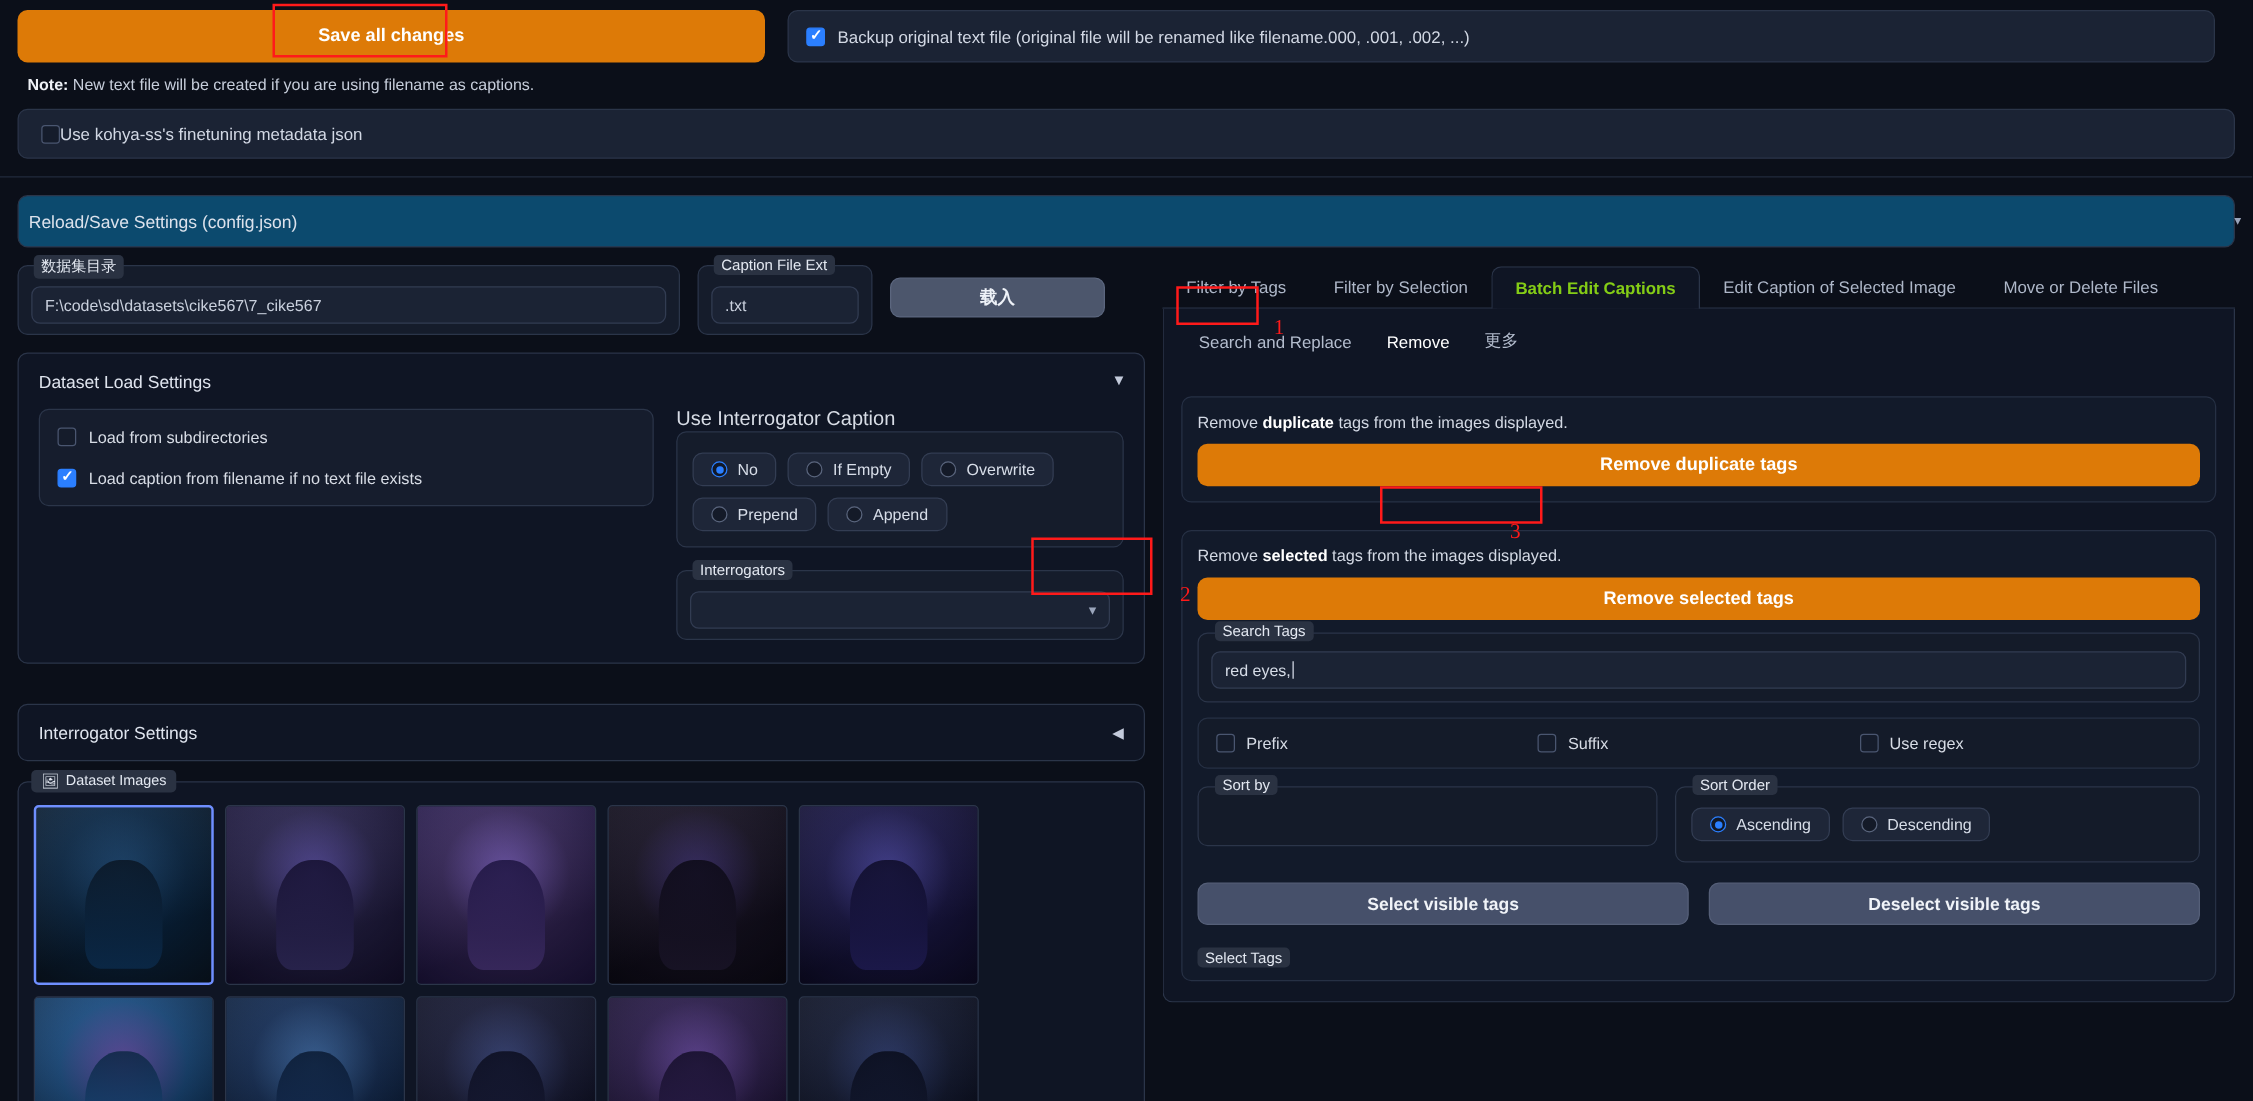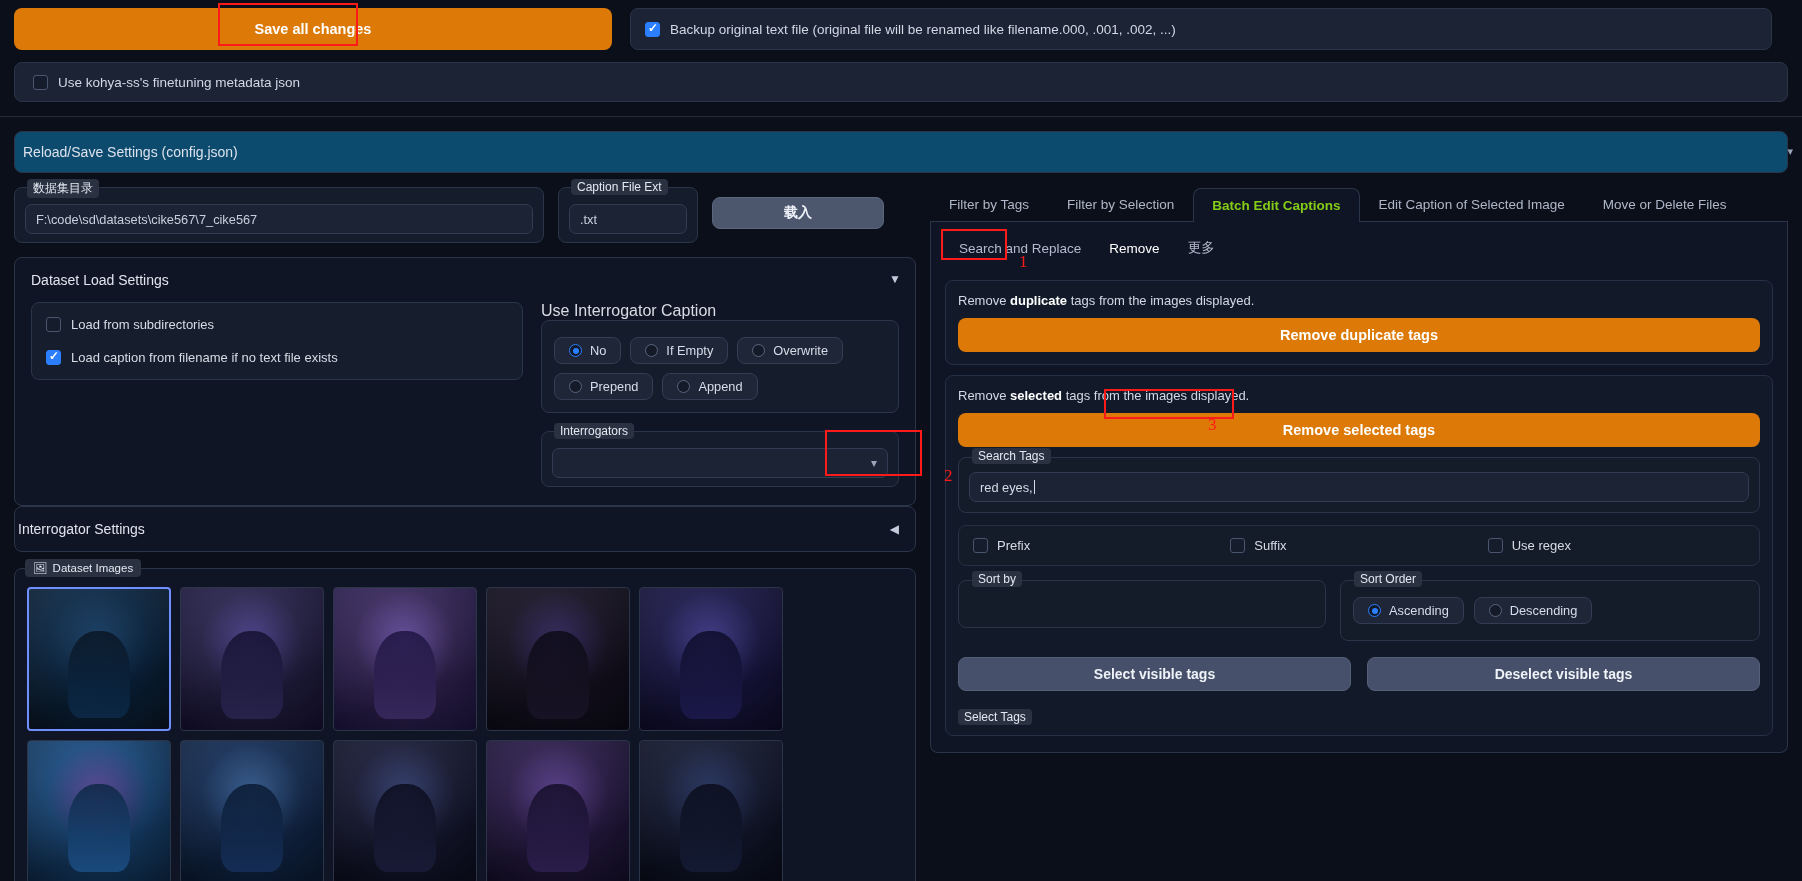--- a/index.html
+++ b/index.html
@@ -36,21 +36,21 @@
     position: absolute; left: 2px; top: -1px; font-weight: bold;
   }
   .lbl { font-size: 13.5px; color: #d2d8e4; }
 
   .note { padding: 10px 16px 0 22px; font-size: 12.8px; color: #c6cdda; }
   .note b { color: #eef1f6; }
 
   .kohya-bar {
     margin: 12px 14px 0 14px; height: 40px; background: #1b2334;
     border: 1px solid #2b3549; border-radius: 8px;
-    display: flex; align-items: center; padding: 0 18px; gap: 10px;
+    display: flex; align-items: center; padding: 0 18px; 
   }
 
   .divider { margin: 14px 0 0 0; border-top: 1px solid #222b3c; }
 
   
   .accordion {
     margin: 14px 14px 0 14px; border: 1px solid #2b3549; border-radius: 8px;
     background: #0c4a6e; height: 42px; display: flex; align-items: center;
     padding: 0 8px; font-size: 14px; color: #dce2ec; position: relative;
   }
@@ -114,23 +114,23 @@
   .dot.on::after { content:""; position:absolute; left:2.5px; top:2.5px; width:6px; height:6px; border-radius:50%; background:#2b7fff; }
 
   .interrogators { position: relative; margin-top: 18px; }
   .interrogators .sel {
     background: #1b2334; border: 1px solid #323c52; border-radius: 7px;
     height: 30px; display: flex; align-items: center; justify-content: flex-end;
     padding: 0 10px; font-size: 12px; color: #9aa5bb;
   }
 
   .interr-settings {
-    margin-top: 0; border: 1px solid #2b3549; border-radius: 8px;
+    margin-top: 32px; border: 1px solid #2b3549; border-radius: 8px;
     background: #0f1524; height: 46px; display: flex; align-items: center;
-    padding: 0 3px; font-size: 14px; color: #dfe4ee; position: relative;
+    padding: 0 16px; font-size: 14px; color: #dfe4ee; position: relative;
   }
   .interr-settings .collapse { position: absolute; right: 16px; color: #c3cadb; font-size: 12px; }
 
   
   .images-panel {
     margin-top: 16px; border: 1px solid #2b3549; border-radius: 8px;
     background: #0f1524; padding: 10px 12px 12px 12px; position: relative;
   }
   .images-tag {
     position: absolute; top: -10px; left: 10px; background: #2a3242;
@@ -155,21 +155,21 @@
     border-radius: 8px 8px 0 0; margin-bottom: -1px; font-weight: bold;
   }
   .tabpanel {
     border: 1px solid #2b3549; border-top: none; border-radius: 0 0 8px 8px;
     background: #0f1524; padding: 6px 14px 16px 14px;
   }
   .subtabs { display: flex; gap: 0; align-items: center; padding: 4px 0 6px 0; }
   .subtab { padding: 7px 14px; font-size: 13.5px; color: #b3bccd; cursor: pointer; position: relative; }
   .subtab.active { color: #ffffff; }
 
-  .section { background: #121a2a; border: 1px solid #263044; border-radius: 8px; padding: 12px 12px; margin-top: 10px; }
+  .section { background: #121a2a; border: 1px solid #263044; border-radius: 8px; padding: 12px 12px; margin-top: 22px; }
   .section .desc { font-size: 13px; color: #d3d9e4; margin-bottom: 10px; }
   .section .desc b { color: #ffffff; }
   .wide-orange { width: 100%; height: 34px; border-radius: 8px; position: relative; }
 
   .search-field { position: relative; margin-top: 10px; }
   .search-field .flabel {
     position: absolute; top: -9px; left: 14px; background: #2a3242;
     border-radius: 4px; padding: 1px 6px; font-size: 12px; color: #e3e8f1; z-index: 3;
   }
   .search-box {
@@ -220,20 +220,23 @@
 <div class="app">
 
   <div class="toprow">
     <button class="btn-orange save-all">Save all changes</button>
     <div class="backup-box">
       <span class="chk on"></span>
       <span class="lbl">Backup original text file (original file will be renamed like filename.000, .001, .002, ...)</span>
     </div>
   </div>
 
+  <div class="note">
+    <b>Note:</b><span> New text file will be created if you are using filename as captions.</span>
+  </div>
 
   <div class="kohya-bar">
     <span class="chk"></span>
     <span class="lbl">Use kohya-ss's finetuning metadata json</span>
   </div>
 
   <div class="divider"></div>
 
   <div class="accordion">
     <span>Reload/Save Settings (config.json)</span>

